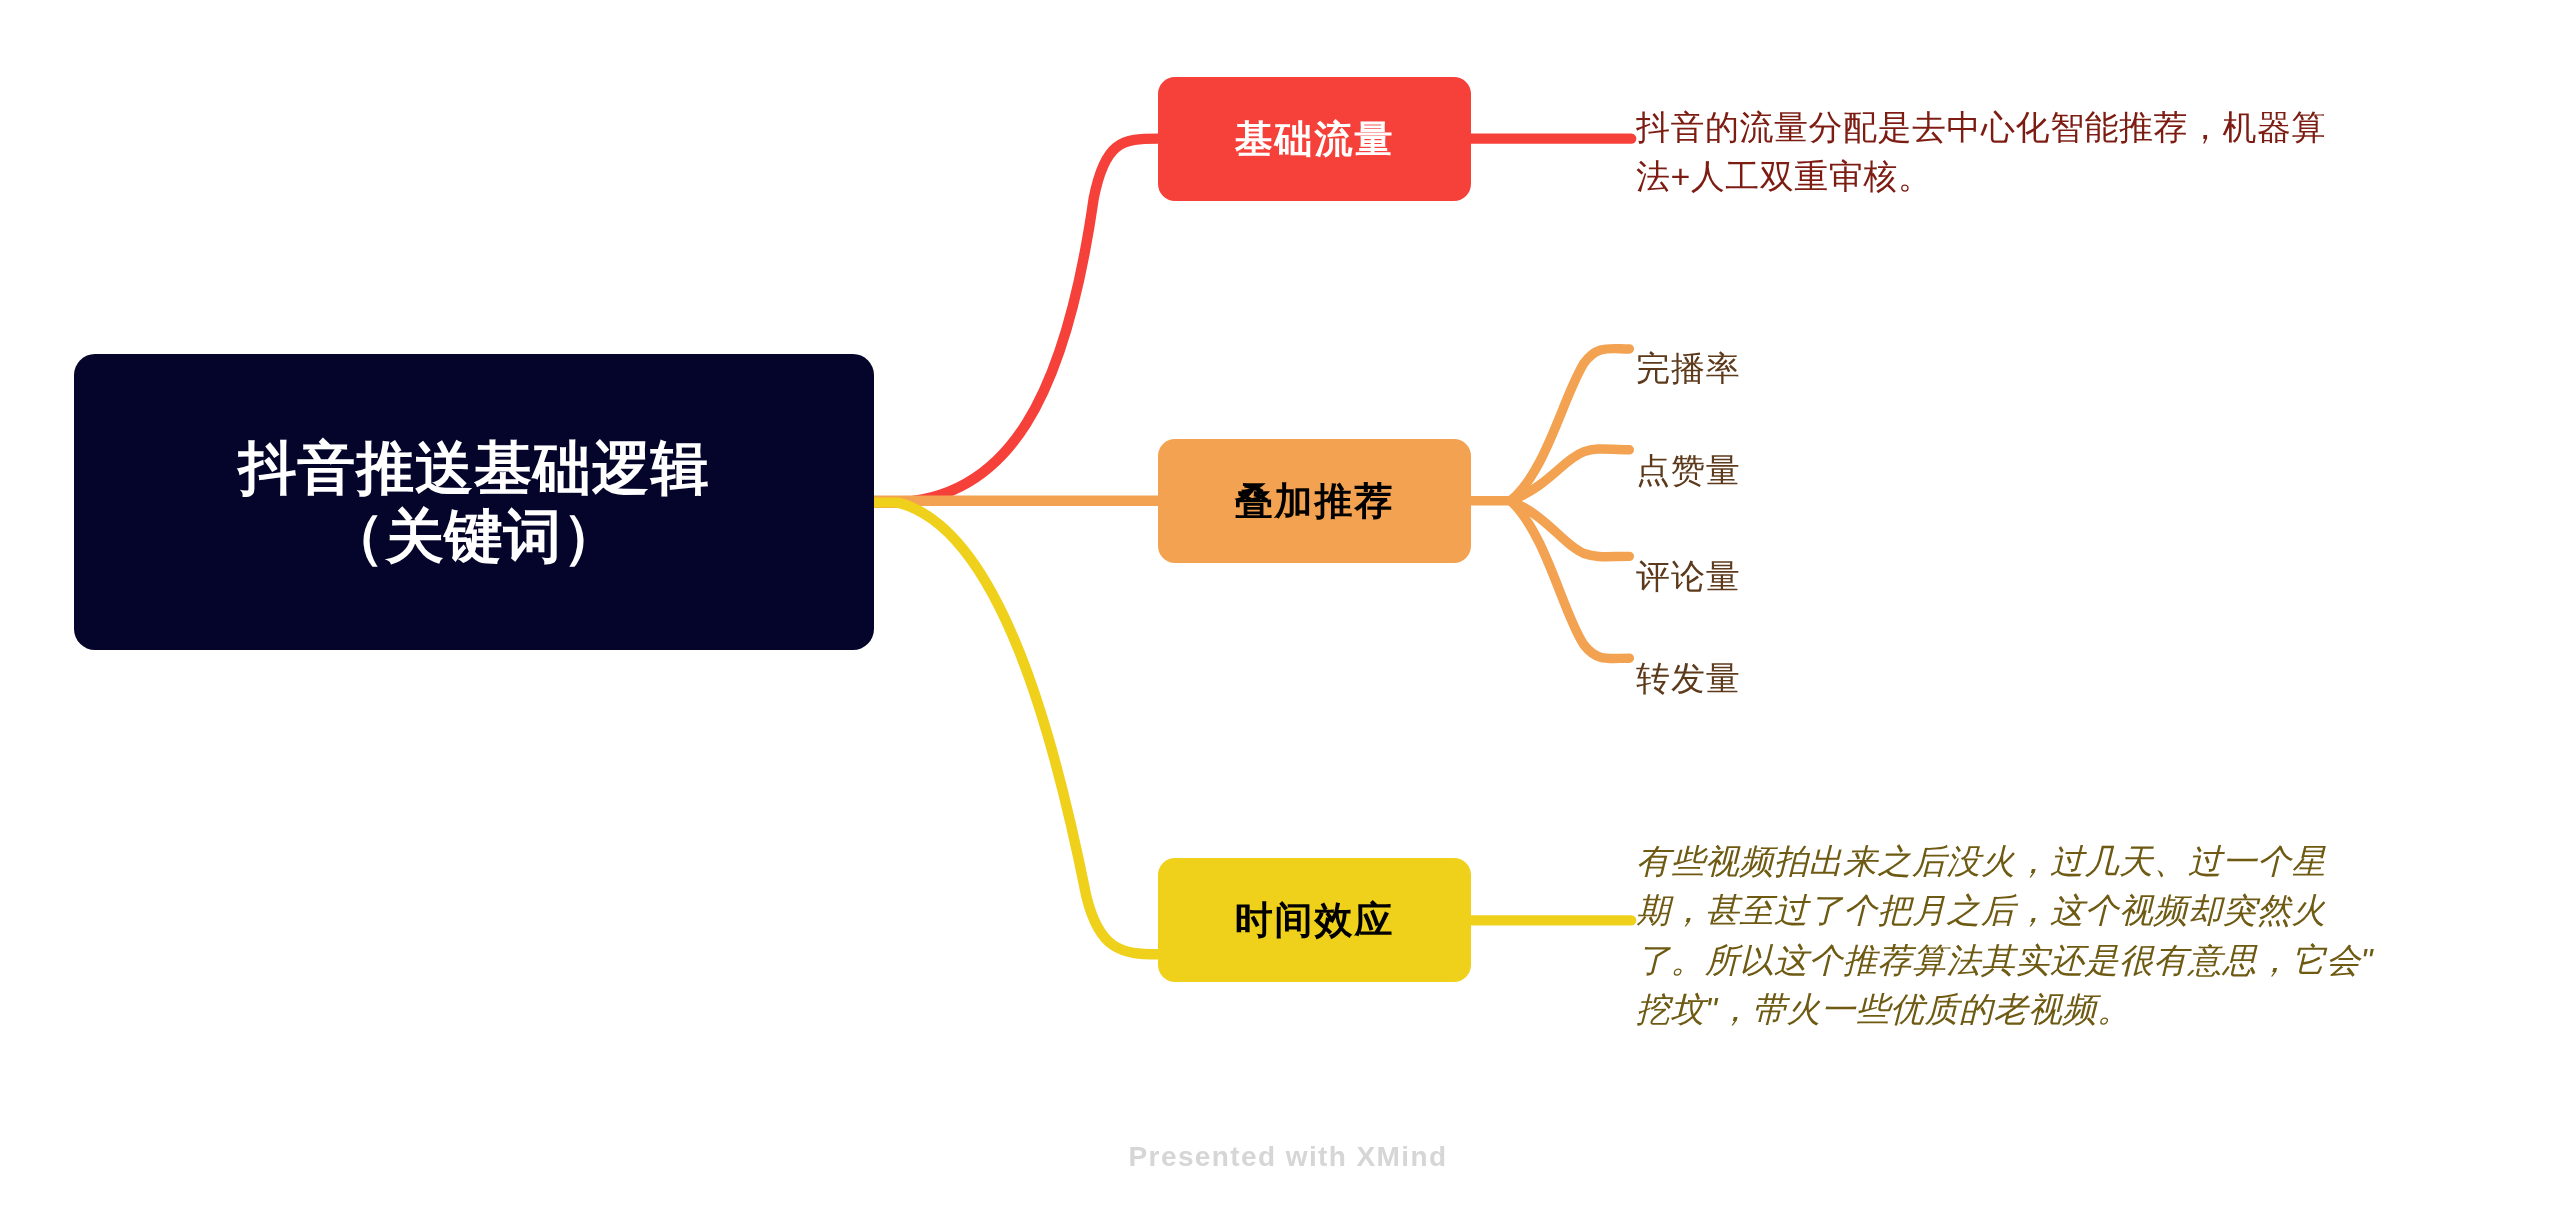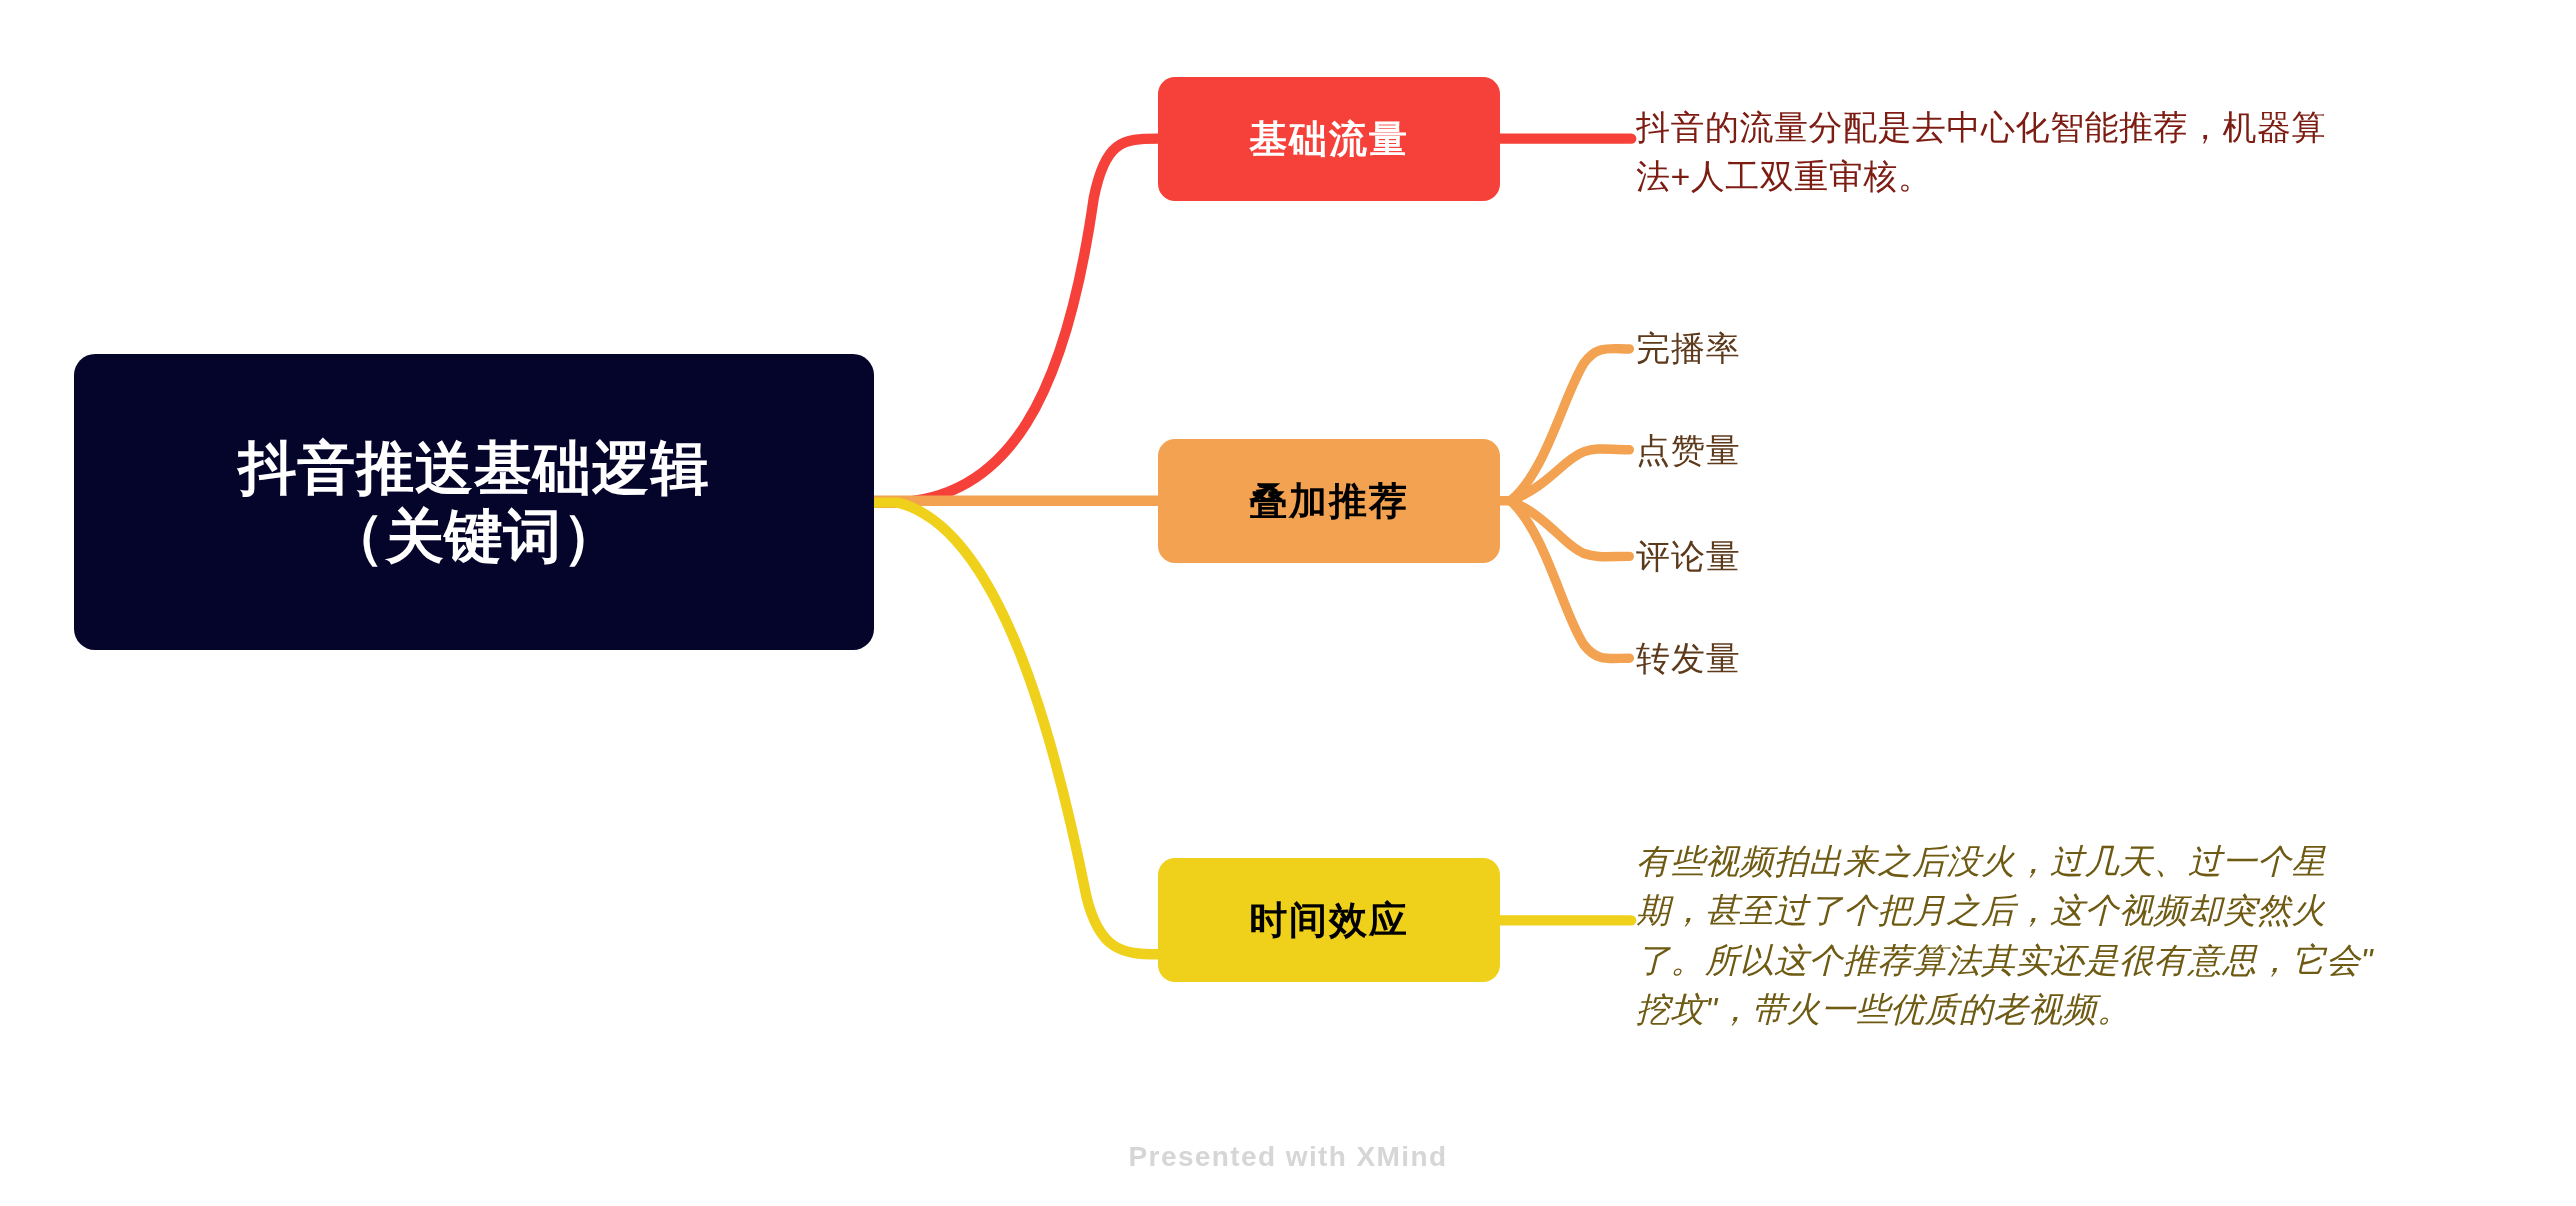--- a/index.html
+++ b/index.html
@@ -57,21 +57,21 @@
   }
   .root-line {
     color: #ffffff;
     font-size: 58px;
     font-weight: bold;
     letter-spacing: 0.9px;
     white-space: nowrap;
   }
 
   .branch-node {
-    width: 342px;
+    width: 313px;
     height: 124px;
     border-radius: 17px;
     font-size: 38px;
     font-weight: bold;
     letter-spacing: 1.9px;
   }
   #branch-node-0 {
     left: 1158px;
     top: 77px;
     background: #f5413a;
@@ -115,20 +115,21 @@
 
   
   .leaf-label {
     position: absolute;
     left: 1636px;
     font-size: 34px;
     line-height: 1;
     letter-spacing: 0.9px;
     color: #5d3a1c;
     white-space: nowrap;
+    margin-top: 20px;
   }
   #leaf-0 { top: 331px; }
   #leaf-1 { top: 433px; }
   #leaf-2 { top: 539px; text-align: right; }
   #leaf-3 { top: 641px; }
 
   
   #footer {
     position: absolute;
     left: 0;

